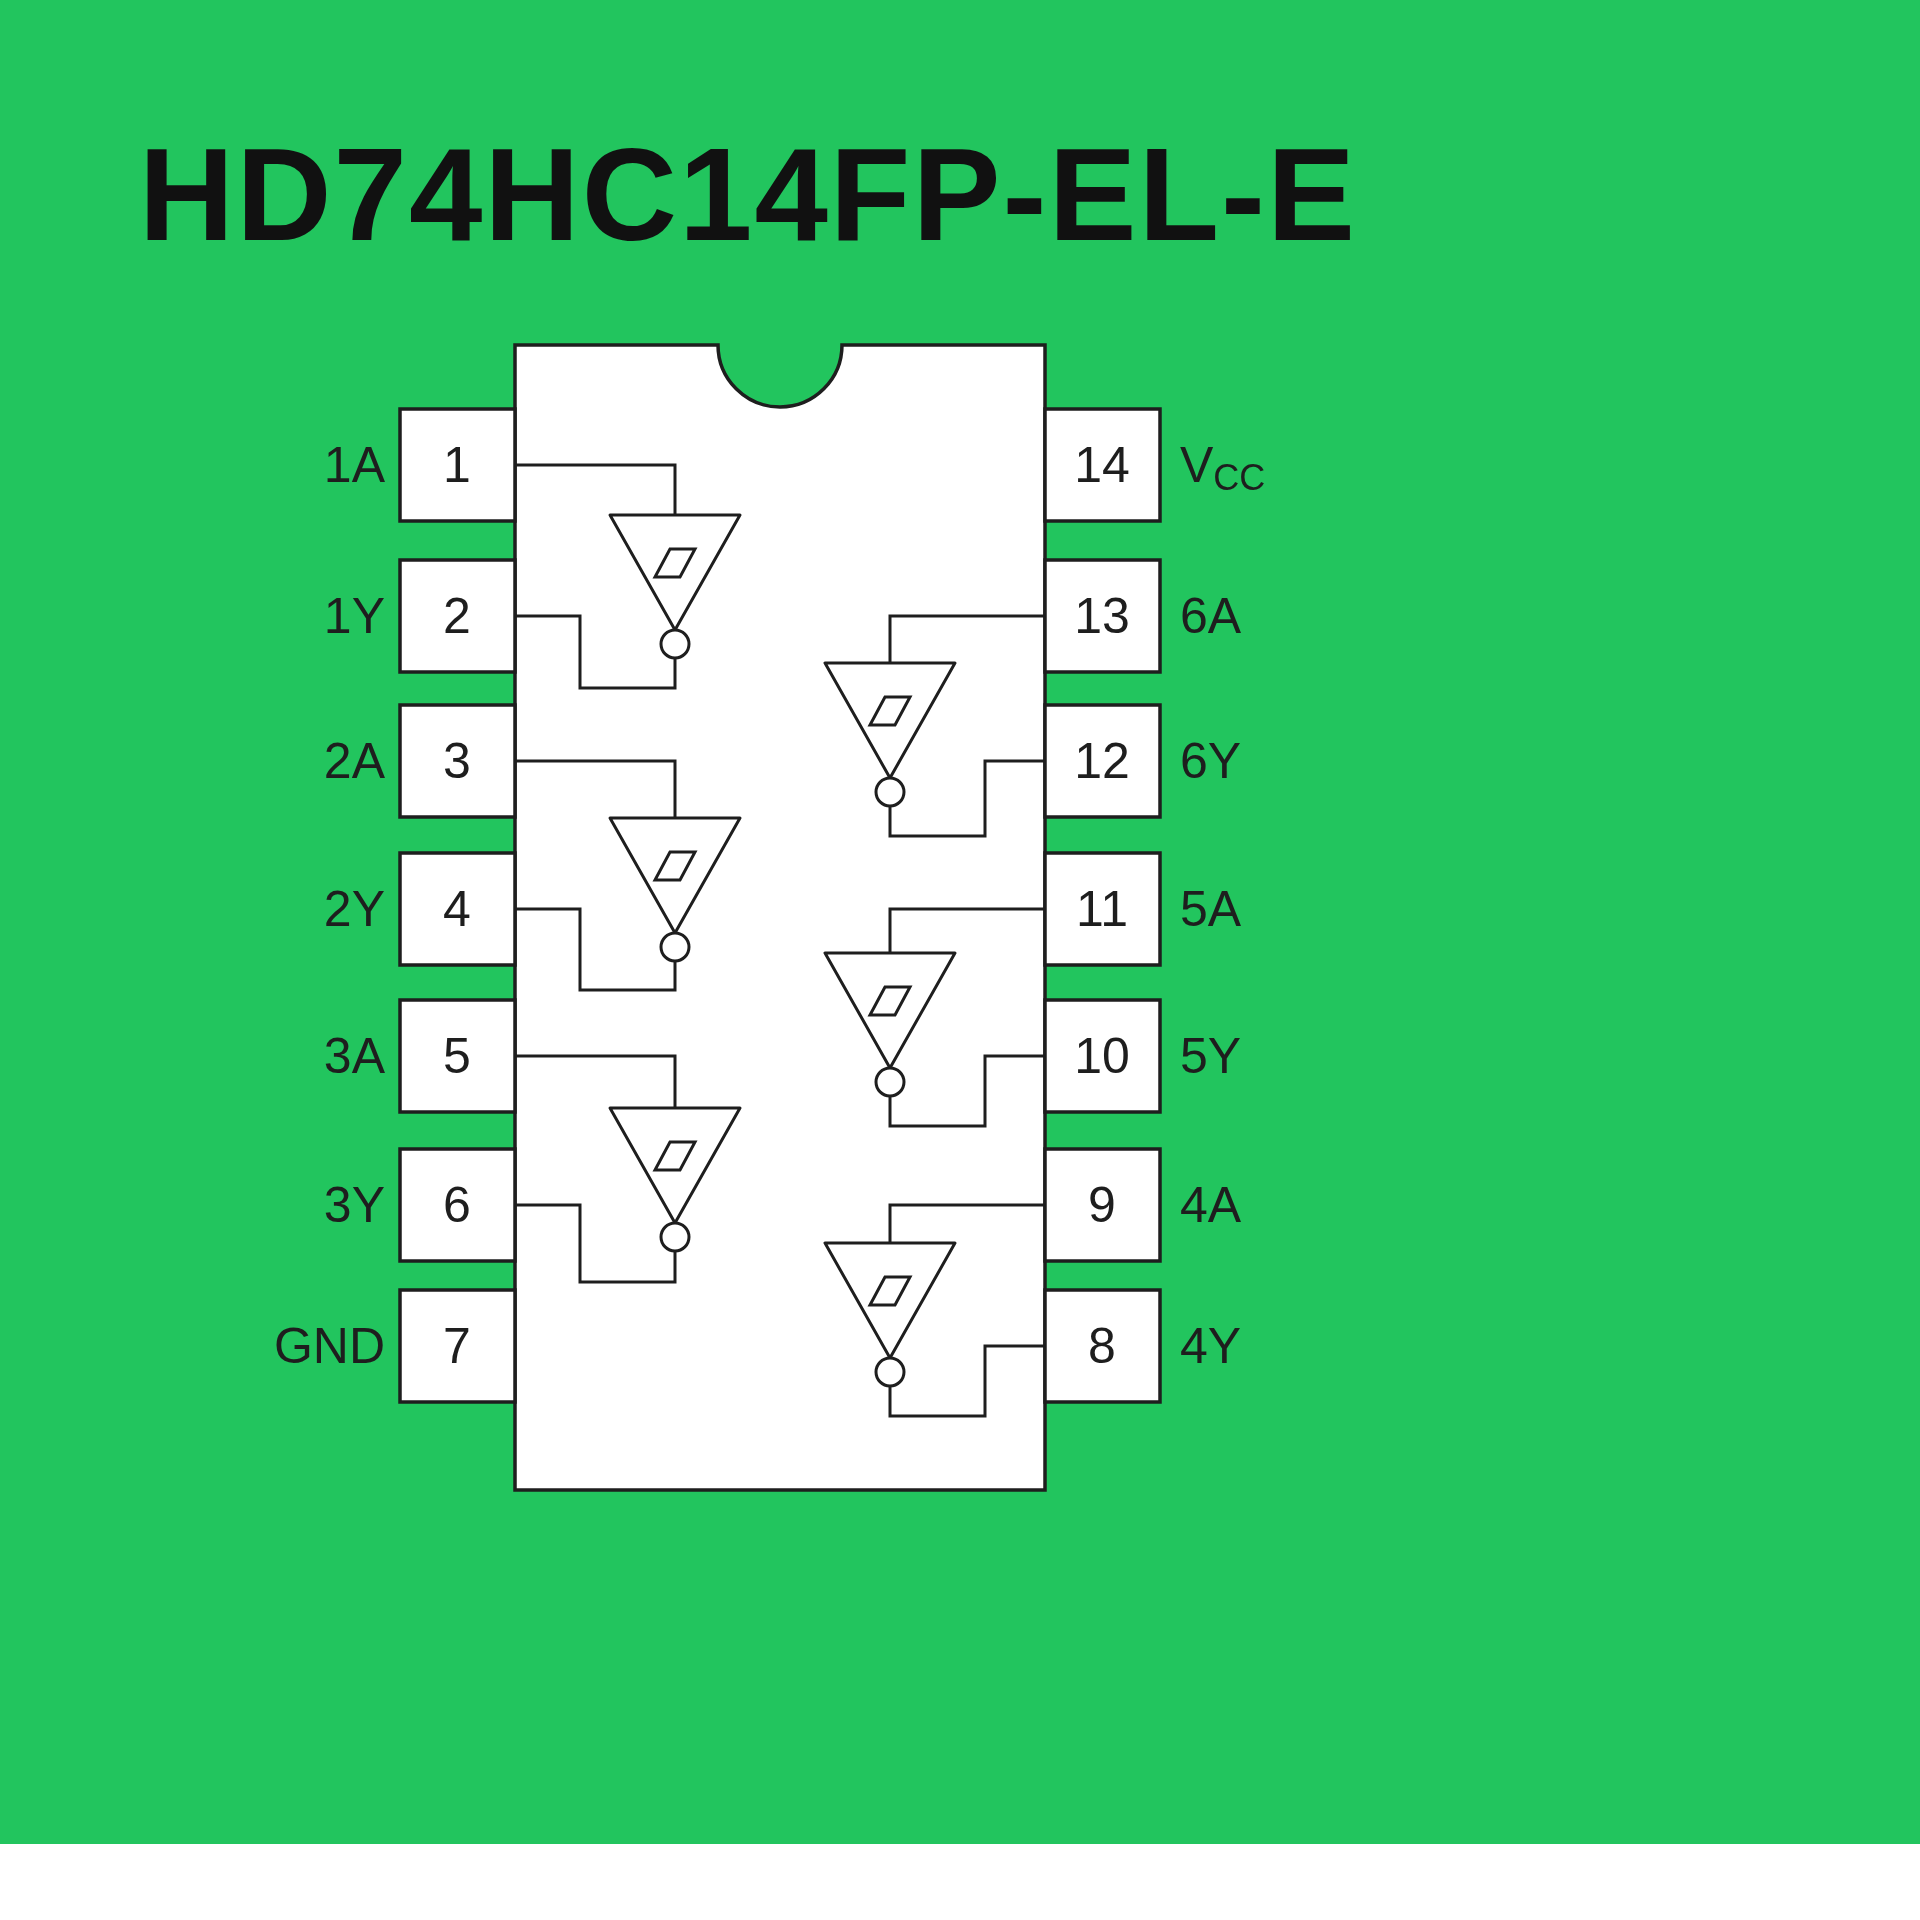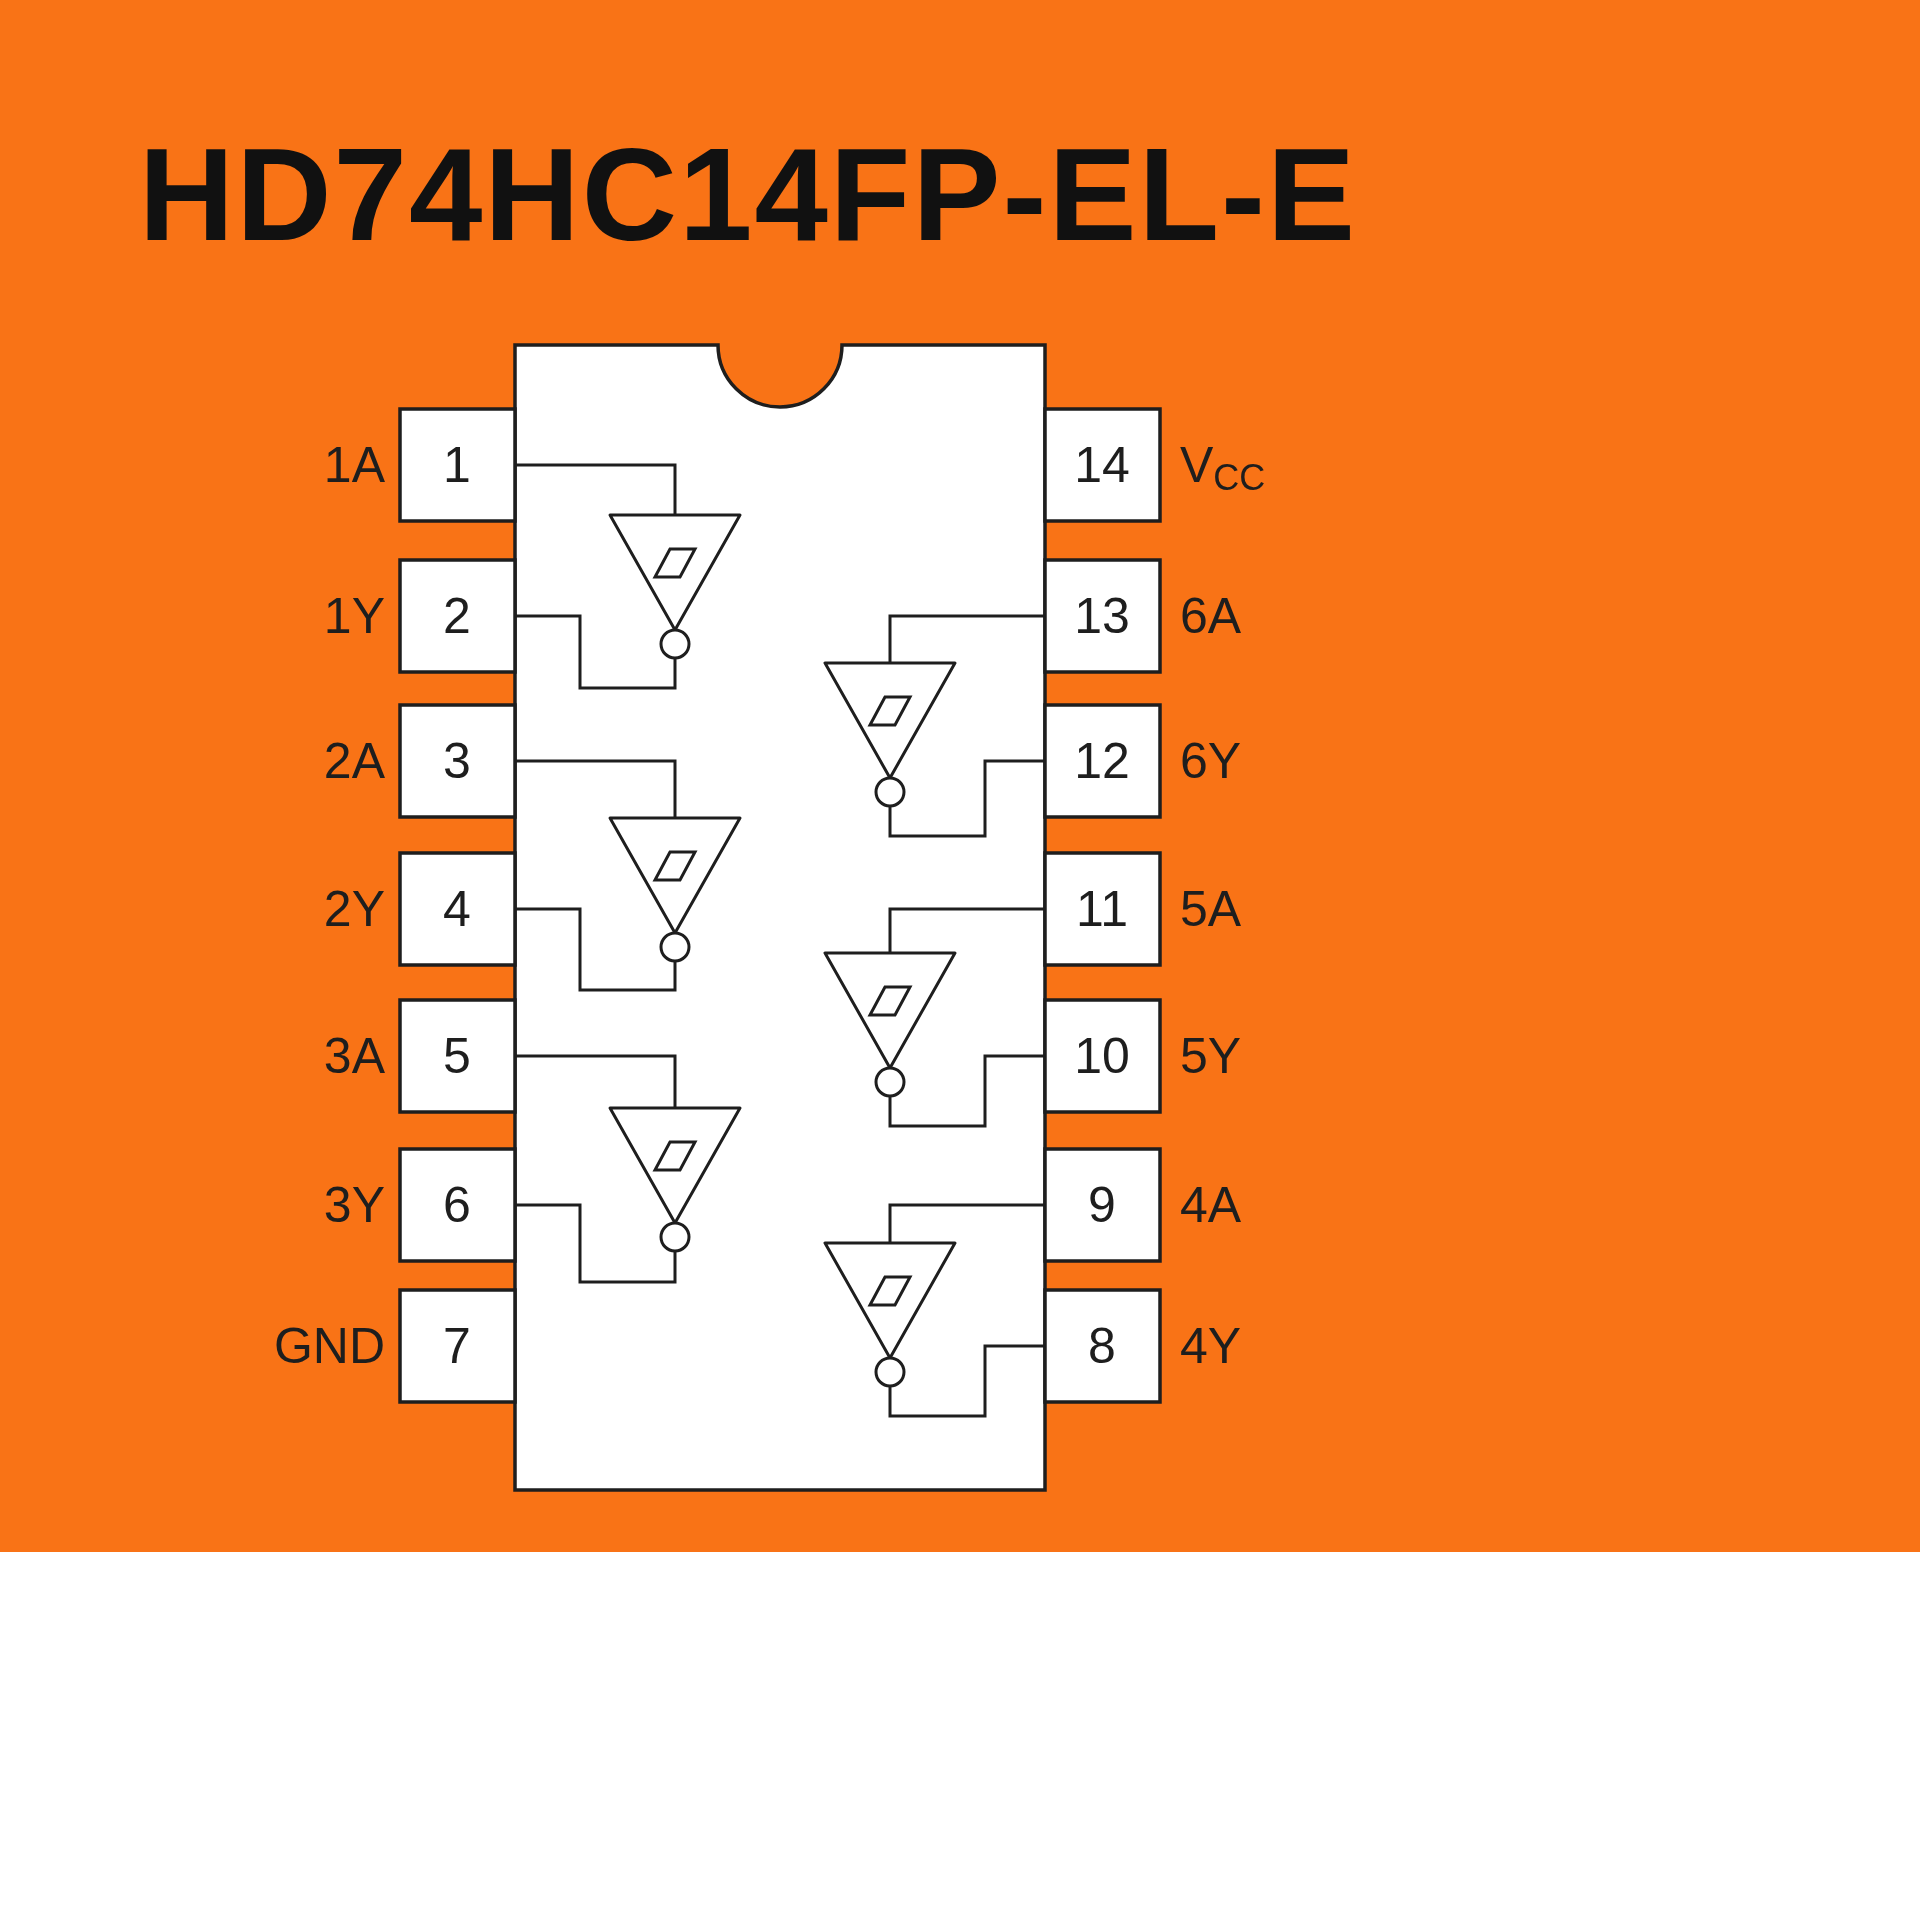--- a/index.html
+++ b/index.html
@@ -1,19 +1,19 @@
 <!DOCTYPE html>
 <html><head>
 <meta charset="utf-8">
 <style>
   html, body { margin: 0; padding: 0; background: #ffffff; }
   .page {
     width: 1920px;
-    height: 1552px;
-    background: #f97316;
+    height: 1844px;
+    background: #22c55e;
     position: relative;
     font-family: "Liberation Sans", sans-serif;
   }
   svg { display: block; }
   .title-text {
     font-family: "Liberation Sans", sans-serif;
     font-weight: bold;
     font-size: 132px;
     letter-spacing: 2px;
     fill: #111111;

